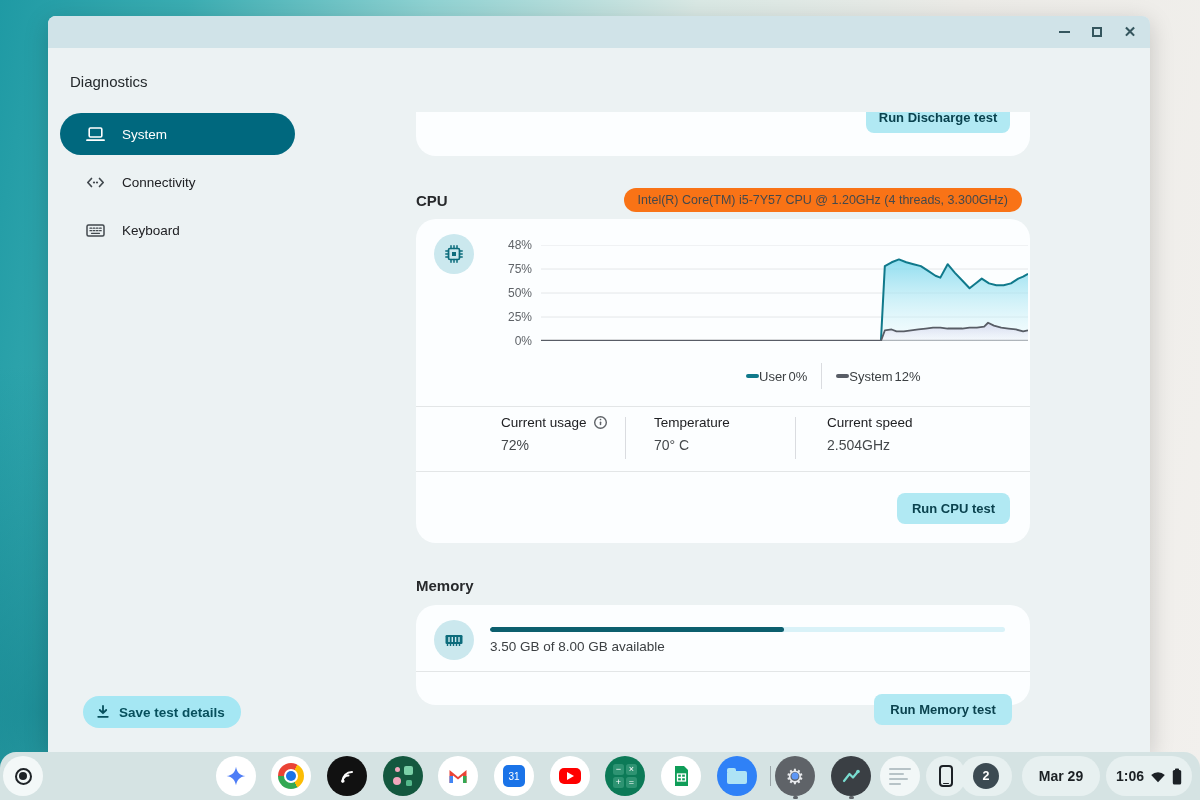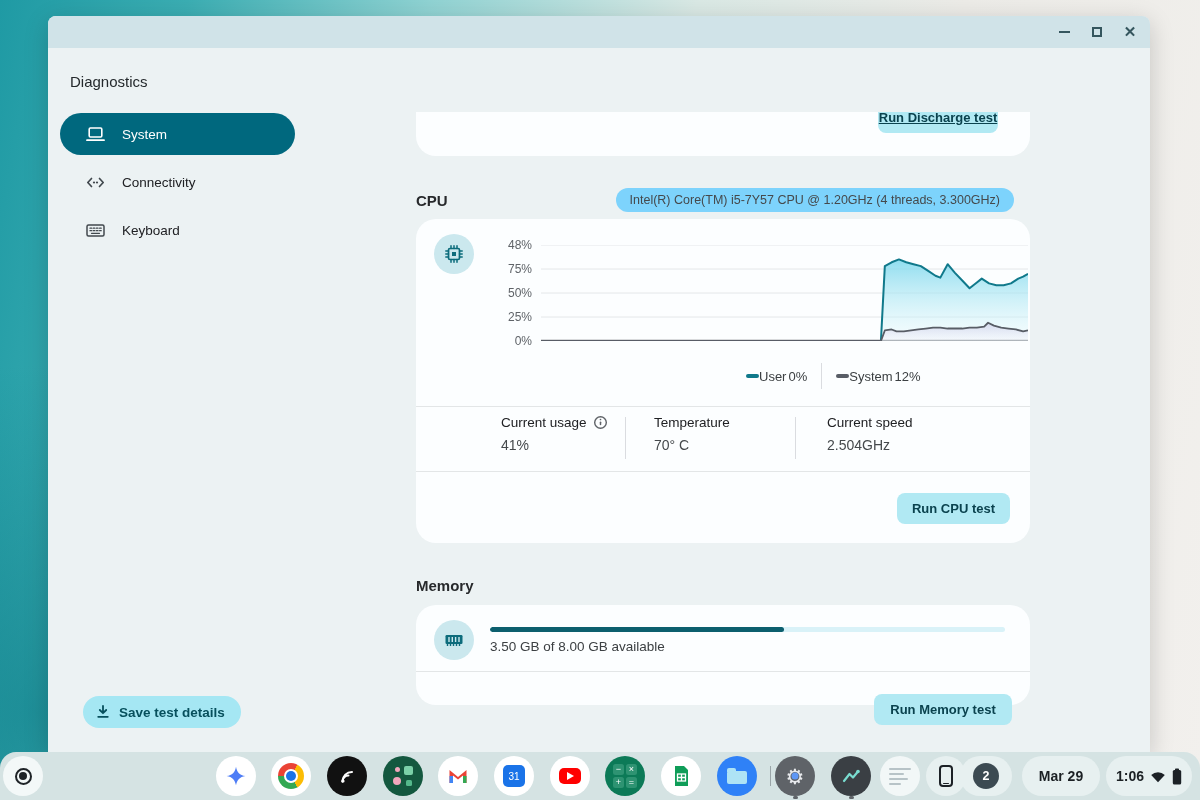--- a/index.html
+++ b/index.html
@@ -24,25 +24,25 @@
   .nav-item.selected{background:#00687e;color:#fff;}
   .nav-item svg{flex:0 0 auto;}
   .save-btn{position:absolute;left:35px;top:680px;height:32px;padding:0 16px 0 12px;border-radius:16px;
     background:#a5e7f3;display:flex;align-items:center;gap:8px;font-size:13.5px;font-weight:bold;color:#07505d;cursor:pointer;}
   
   .main-col{position:absolute;left:368px;top:32px;width:614px;height:704px;}
   .card{position:absolute;left:0;width:614px;background:#fcfeff;border-radius:20px;}
   .topcard{top:64px;height:44px;border-radius:0 0 20px 20px;overflow:hidden;}
   .btn{background:#b1e9f3;border-radius:8px;color:#0a424e;font-size:13px;font-weight:bold;
     display:flex;align-items:center;justify-content:center;cursor:pointer;}
-  .discharge-btn{position:absolute;right:32px;top:-11px;width:120px;height:32px;text-decoration:underline;}
+  .discharge-btn{position:absolute;right:20px;top:-11px;width:144px;height:32px;}
   .section-label{position:absolute;left:0;font-size:15px;font-weight:bold;color:#27292b;}
   .cpu-label{top:144px;}
-  .chip-pill{position:absolute;right:16px;top:140px;height:24px;padding:0 14px;border-radius:12px;
-    background:#7dd3fc;color:#45494c;font-size:12.5px;display:flex;align-items:center;}
+  .chip-pill{position:absolute;right:8px;top:140px;height:24px;padding:0 14px;border-radius:12px;
+    background:#f97316;color:#45494c;font-size:12.5px;display:flex;align-items:center;}
   .cpu-card{top:171px;height:324px;}
   .mem-label{top:529px;}
   .mem-card{top:557px;height:100px;}
   .icon-circle{position:absolute;left:18px;top:15px;width:40px;height:40px;border-radius:50%;
     background:#cbe8ee;display:flex;align-items:center;justify-content:center;}
   
   .plot-wrap{position:absolute;left:125px;top:26px;width:487px;height:96px;}
   .plot-wrap svg{position:absolute;inset:0;width:100%;height:100%;}
   .ytick{position:absolute;transform:translate(-100%,-50%);font-size:12px;color:#5f6368;padding-right:9px;left:125px;}
   .legend{position:absolute;top:144px;left:330px;display:flex;align-items:center;font-size:13px;color:#3c4043;}
@@ -223,21 +223,21 @@
         <div class="stats">
           <div class="stat" style="left:85px;">
             <div class="lbl">
               <span>Current usage</span>
               <svg width="15" height="15" viewBox="0 0 16 16">
                 <circle cx="8" cy="8" r="6.2" fill="none" stroke="#5f6368" stroke-width="1.5"></circle>
                 <rect x="7.2" y="7" width="1.6" height="4" rx="0.8" fill="#5f6368"></rect>
                 <circle cx="8" cy="4.8" r="0.9" fill="#5f6368"></circle>
               </svg>
             </div>
-            <div class="val">41%</div>
+            <div class="val">72%</div>
           </div>
           <div class="vdiv" style="left:209px;"></div>
           <div class="stat" style="left:238px;">
             <div class="lbl">
                 <span>Temperature</span>
               </div>
             <div class="val">70° C</div>
           </div>
           <div class="vdiv" style="left:379px;"></div>
           <div class="stat" style="left:411px;">

